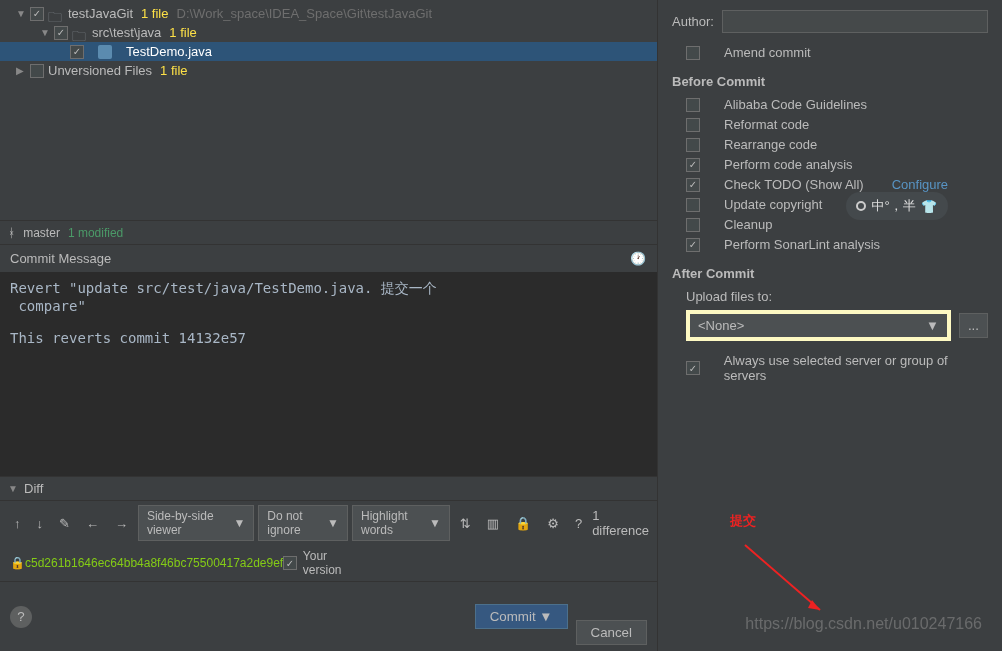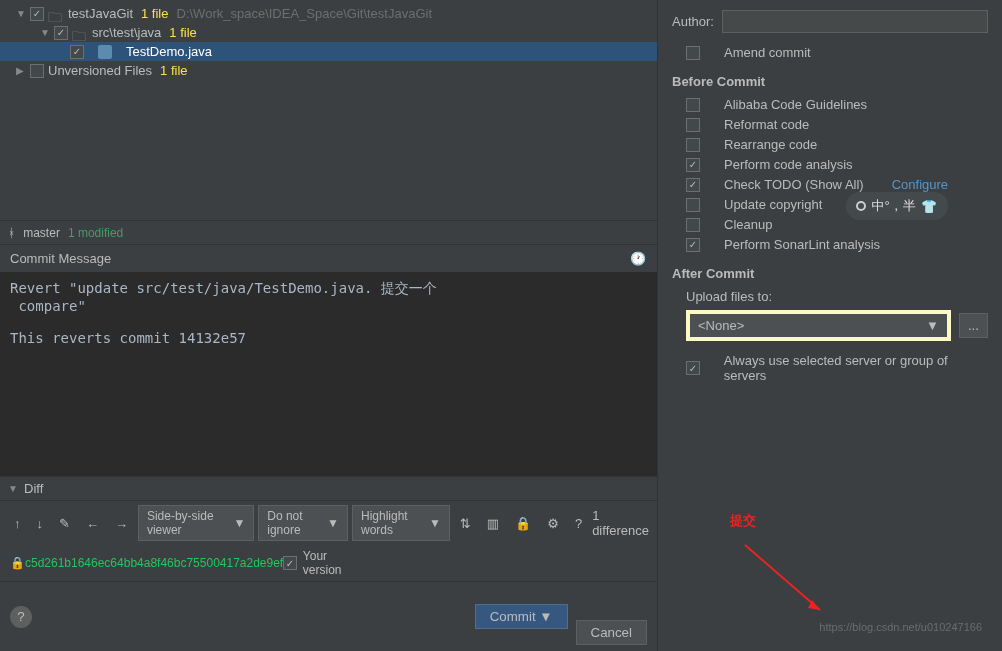--- a/index.html
+++ b/index.html
@@ -26,38 +26,38 @@
     .modified-count { color: #4b9a68; }
     .commit-message-section { flex: 1; display: flex; flex-direction: column; background: #eab308; border-top: 1px solid #333; min-height: 0; }
     .commit-header { display: flex; align-items: center; justify-content: space-between; padding: 6px 10px; background: #3c3f41; }
     .commit-textarea { flex: 1; background: #2b2b2b; border: none; color: #a9b7c6; padding: 8px 10px; font-family: "Consolas", monospace; font-size: 14px; resize: none; outline: none; }
     .diff-section { background: #3c3f41; border-top: 1px solid #333; }
     .diff-header { display: flex; align-items: center; padding: 4px 8px; gap: 6px; cursor: pointer; }
     .diff-toolbar { display: flex; align-items: center; padding: 4px 8px; gap: 4px; border-top: 1px solid #333; }
     .toolbar-btn { background: none; border: none; color: #bbbbbb; padding: 3px 6px; cursor: pointer; font-size: 13px; }
     .dropdown { background: #4c5052; border: 1px solid #5e6060; color: #bbbbbb; padding: 3px 8px; cursor: pointer; display: flex; align-items: center; gap: 4px; font-size: 12px; }
     .diff-footer { display: flex; align-items: center; justify-content: space-between; padding: 4px 10px; font-size: 12px; }
-    .commit-hash { color: #22c55e; }
+    .commit-hash { color: #84cc16; }
     .difference-count { color: #bbbbbb; margin-left: auto; }
     .bottom-bar { display: flex; align-items: center; padding: 6px 10px; gap: 8px; background: #3c3f41; border-top: 1px solid #333; }
     .help-btn { width: 22px; height: 22px; border-radius: 50%; background: #5e6060; color: #bbbbbb; display: flex; align-items: center; justify-content: center; cursor: pointer; border: none; }
     .primary-btn { background: #365880; border: 1px solid #4c708c; color: #bbbbbb; padding: 4px 14px; cursor: pointer; }
     .secondary-btn { background: #4c5052; border: 1px solid #5e6060; color: #bbbbbb; padding: 4px 14px; cursor: pointer; margin-top: 32px; }
     .right-content { padding: 10px 14px; }
     .form-row { display: flex; align-items: center; gap: 8px; margin-bottom: 12px; justify-content: center; }
     .text-input { flex: 1; background: #45494a; border: 1px solid #5e6060; color: #bbbbbb; padding: 3px 6px; }
     .section-title { color: #bbbbbb; margin: 14px 0 8px 0; font-size: 13px; font-weight: bold; }
     .check-row { display: flex; align-items: center; gap: 24px; margin: 5px 0 5px 14px; }
     .link { color: #5894c4; cursor: pointer; margin-left: 4px; }
     .select-box { background: #4c5052; border: 4px solid #fef9c3; color: #bbbbbb; padding: 4px 8px; flex: 1; display: flex; justify-content: space-between; align-items: center; cursor: pointer; }
     .browse-btn { background: #4c5052; border: 1px solid #5e6060; color: #bbbbbb; padding: 4px 8px; cursor: pointer; }
     .red-annotation { position: absolute; color: #e22; font-weight: bold; z-index: 10; }
     .arrow-annotation { position: absolute; width: 100px; height: 80px; z-index: 10; }
     .your-version-row { display: flex; align-items: center; gap: 6px; }
-    .watermark { position: absolute; right: 20px; bottom: 18px; color: #888; font-size: 11px; z-index: 20; opacity: 0.6; }
+    .watermark { position: absolute; right: 20px; bottom: 18px; color: #888; font-size: 16px; z-index: 20; opacity: 0.6; }
     .ime-bubble { position: absolute; right: 54px; top: 192px; background: #44494c; border-radius: 14px; padding: 5px 10px; color: #ddd; font-size: 13px; display: flex; align-items: center; gap: 6px; z-index: 30; }
   </style>
 </head>
 <body>
 
 <div class="main-container">
   <div class="left-panel">
     <div class="file-tree">
       <div class="tree-item root">
         <span class="tree-arrow">▼</span>

